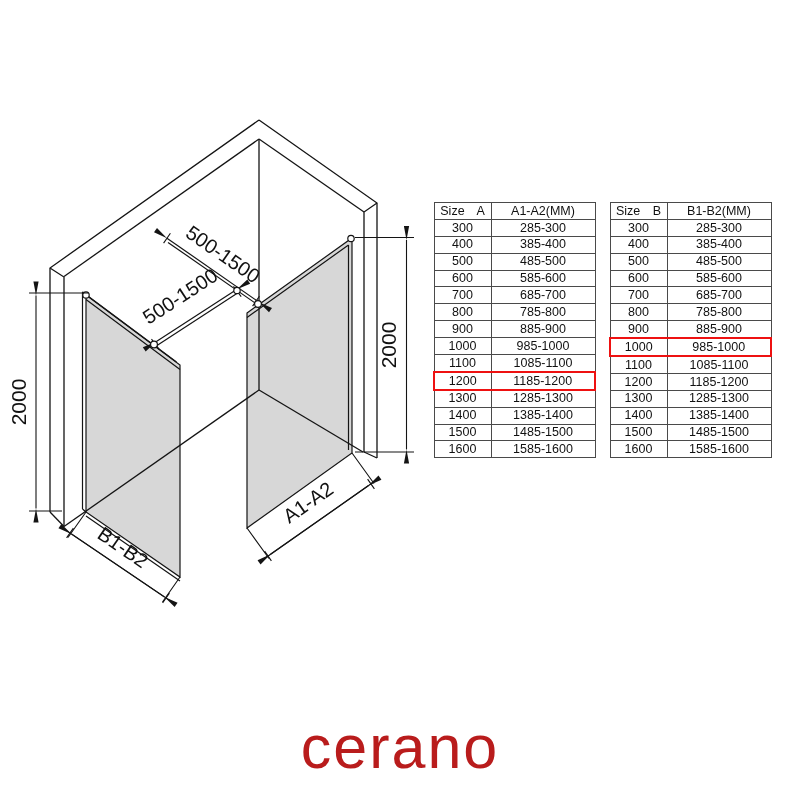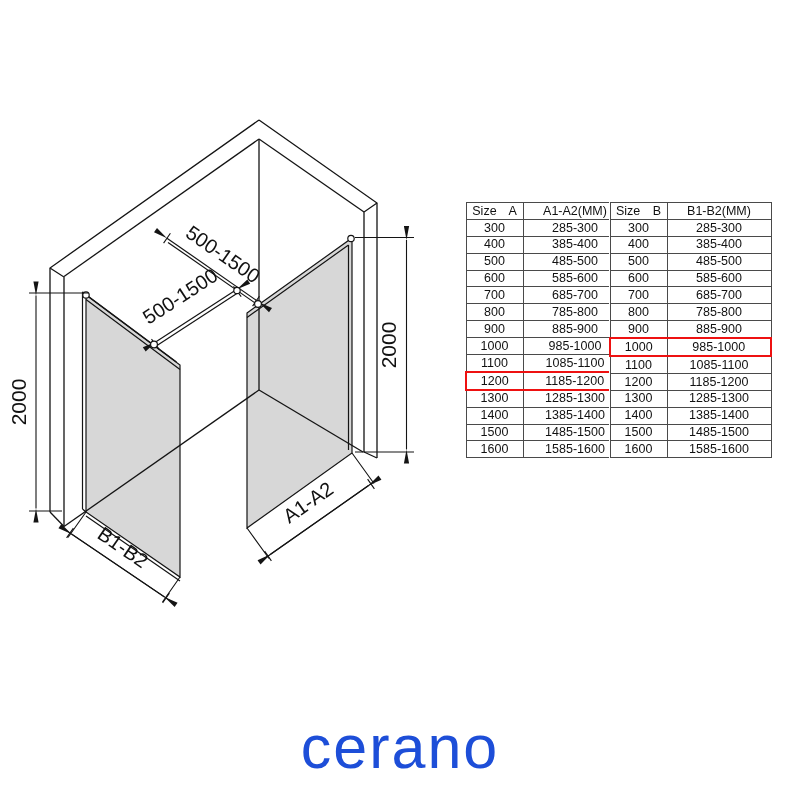--- a/index.html
+++ b/index.html
@@ -8,31 +8,31 @@
   #diagram-svg{position:absolute;left:0;top:0;}
   svg text{font-family:"Liberation Sans", sans-serif;fill:#111;}
   .dim-label{font-size:20px;}
   .dim-label-v{font-size:21px;}
 
   table.spec{position:absolute;border-collapse:collapse;table-layout:fixed;
              font-size:12.5px;line-height:1;background:#fff;}
   table.spec td,table.spec th{border:1px solid #4a4a4a;height:15.9px;padding:0;
              text-align:center;font-weight:normal;white-space:nowrap;overflow:hidden;}
   table.spec th{font-size:12.5px;}
-  #table-a{left:433px;top:202px;margin-left:32px;}
+  #table-a{left:433px;top:202px;}
   #table-b{left:609px;top:202px;}
   .col-size{width:56px;}
   .col-range{width:103px;}
   .size-head{word-spacing:9px;}
   tr.hl td{border-top:2px solid var(--hl,#ee1111);border-bottom:2px solid var(--hl,#ee1111);}
   tr.hl td:first-child{border-left:2px solid var(--hl,#ee1111);}
   tr.hl td:last-child{border-right:2px solid var(--hl,#ee1111);}
 
   #logo{position:absolute;left:0;top:712px;width:800px;text-align:center;
-        font-size:61px;font-weight:300;letter-spacing:2px;color:#1d4ed8;}
+        font-size:61px;font-weight:300;letter-spacing:2px;color:#b91c1c;}
 </style>
 </head>
 <body>
 
 <div id="stage">
 
   <svg id="diagram-svg" width="800" height="800" viewBox="0 0 800 800">
     <defs>
       <marker id="arr" orient="auto-start-reverse" markerUnits="userSpaceOnUse" markerWidth="30" markerHeight="12" refX="0" refY="3">
         <path d="M0,3 L14,0.4 L14,5.6 Z" fill="#141414"></path>

